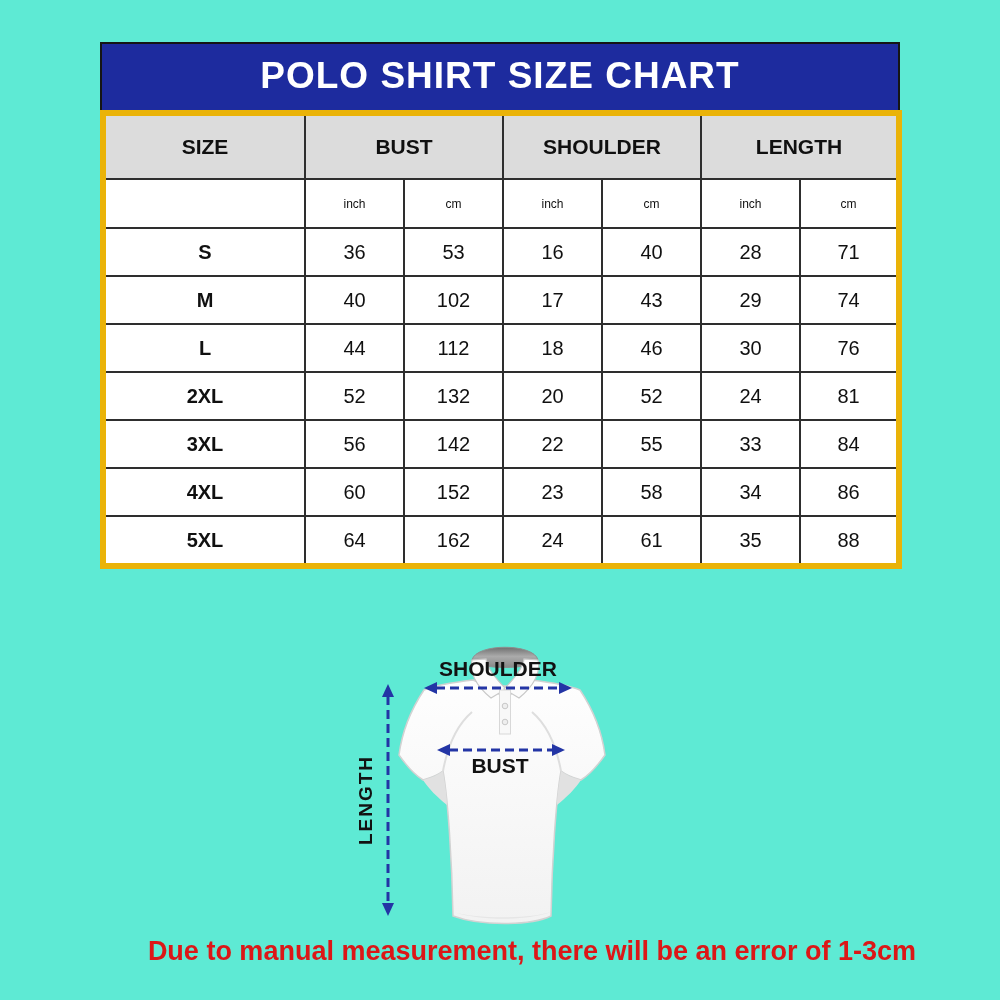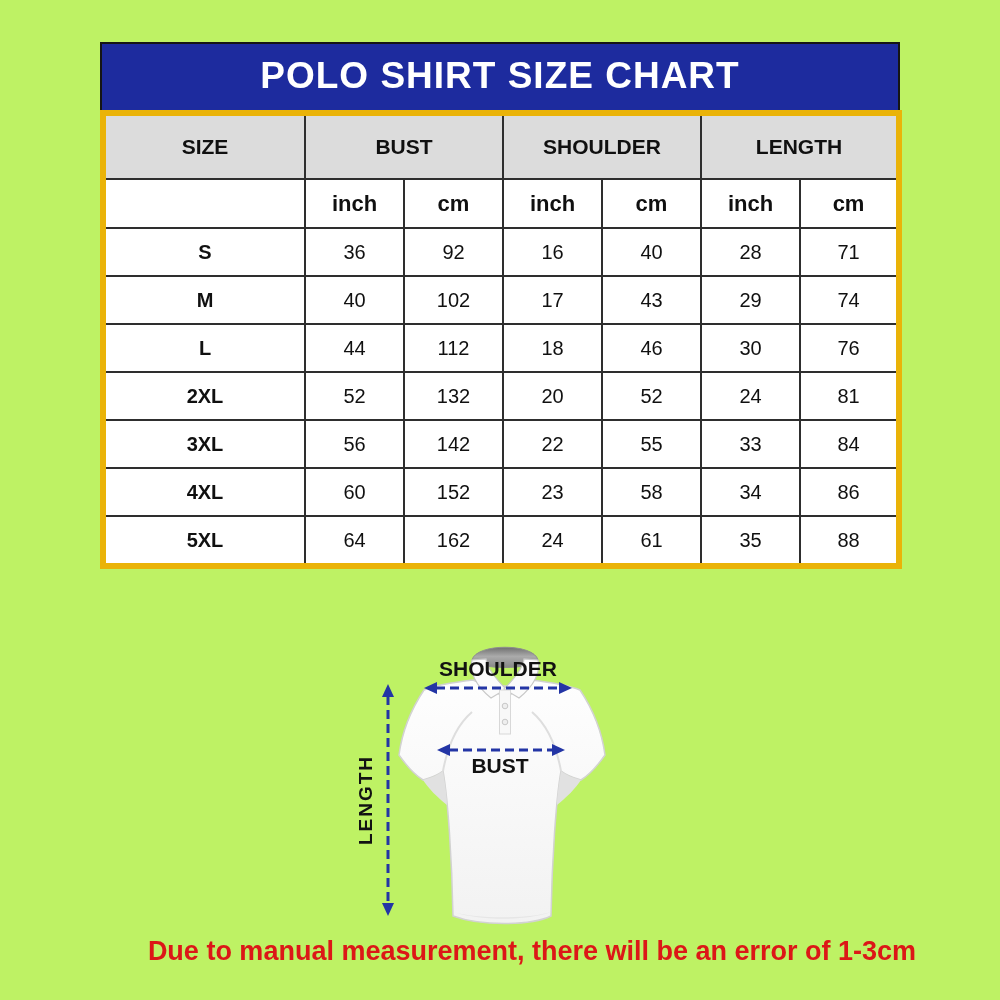--- a/index.html
+++ b/index.html
@@ -1,28 +1,28 @@
 <!DOCTYPE html>
 <html><head>
 <meta charset="utf-8">
 <style>
   html,body{margin:0;padding:0;background:#ffffff;}
   body{font-family:"Liberation Sans", sans-serif; -webkit-font-smoothing:antialiased;}
-  .page{position:relative;width:1000px;height:1000px;background:#bef264;overflow:hidden;}
+  .page{position:relative;width:1000px;height:1000px;background:#5eead4;overflow:hidden;}
 
   
   .chart{position:absolute;left:100px;top:42px;width:800px;}
   .title{box-sizing:border-box;height:68px;line-height:64px;background:#1d2b9e;color:#ffffff;
          text-align:center;font-size:37px;font-weight:bold;letter-spacing:1px;
          border:2px solid #151515;border-bottom:none;}
   table.size{width:100%;border-collapse:collapse;table-layout:fixed;border:6px solid #eab308;}
   table.size th, table.size td{border:2px solid #2e2e2e;text-align:center;vertical-align:middle;
          color:#101010;padding:0;}
   tr.group th{height:62px;background:#dcdcdc;font-size:21px;font-weight:bold;}
-  tr.units th{height:47px;background:#ffffff;font-size:22px;font-weight:bold;}
+  tr.units th{height:47px;background:#ffffff;font-size:12px;font-weight:normal;}
   tbody td{height:46px;background:#ffffff;font-size:20px;font-weight:normal;}
   tbody td.sz{font-weight:bold;}
 
   
   .note{position:absolute;left:0;top:936px;width:1000px;text-align:center;
         font-size:27px;font-weight:bold;color:#dc1717;margin-left:32px;}
 
   
   .diagram{position:absolute;left:330px;top:628px;width:340px;height:318px;}
   .diagram svg{display:block;width:340px;height:318px;}
@@ -59,21 +59,21 @@
           <th>inch</th>
           <th>cm</th>
           <th>inch</th>
           <th>cm</th>
         </tr>
       </thead>
       <tbody>
         <tr>
           <td class="sz">S</td>
           <td>36</td>
-          <td>92</td>
+          <td>53</td>
           <td>16</td>
           <td>40</td>
           <td>28</td>
           <td>71</td>
         </tr>
         <tr>
           <td class="sz">M</td>
           <td>40</td>
           <td>102</td>
           <td>17</td>

